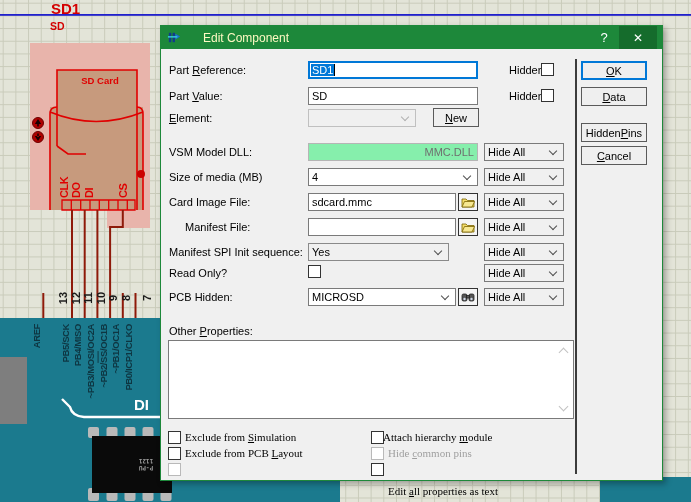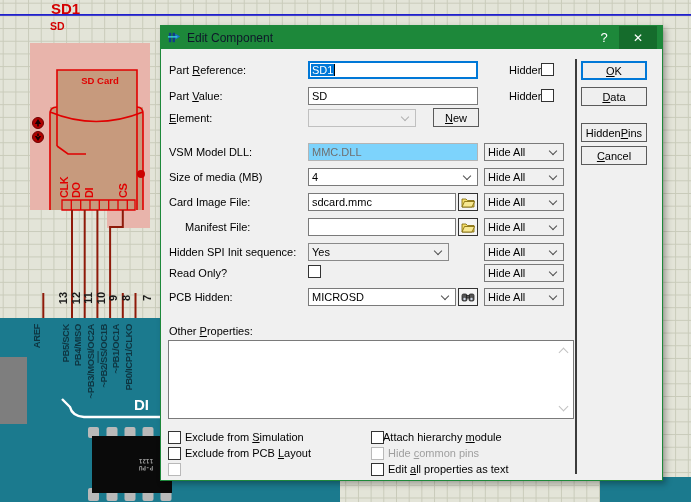--- a/index.html
+++ b/index.html
@@ -29,41 +29,41 @@
     position:absolute; left:160px; top:25px; width:503px; height:456px;
     background:#f0f0f0; border:1.5px solid #1d883a;
     box-shadow:3px 3px 6px rgba(0,0,0,.30);
     font-size:11px; color:#000;
   }
   .titlebar {
     position:absolute; left:0; top:0; right:0; height:23px;
     background:#1d883a; display:flex; align-items:center;
   }
   .titlebar .ticon { width:15px; height:15px; margin-left:6px; }
-  .titlebar .ttext { color:#0f172a; font-size:12px; margin-left:5px; flex:1; }
+  .titlebar .ttext { color:#fef9c3; font-size:12px; margin-left:21px; flex:1; }
   .thelp { color:#fff; font-size:13px; width:30px; text-align:center; }
   .tclose {
     width:38px; height:23px; margin-right:5px; background:#156c2c;
     color:#fff; font-size:12px; display:flex; align-items:center; justify-content:center;
   }
   .lbl { position:absolute; white-space:nowrap; }
   .txt, .combo, .file-in {
     position:absolute; height:18px; border:1px solid #7a7a7a; background:#fff;
     font-family:"Liberation Sans", sans-serif; font-size:11px; padding:1px 3px; color:#000;
   }
   .combo { display:flex; align-items:center; }
   .combo .cval { flex:1; overflow:hidden; white-space:nowrap; }
   .chev {
     width:6px; height:6px; border-right:1.4px solid #505050; border-bottom:1.4px solid #505050;
     transform:rotate(45deg); margin:-3px 4px 0 0; flex:none;
   }
   .combo.dis { background:#f0f0f0; border-color:#c0c0c0; }
   .combo.dis .chev { border-color:#b0b0b0; }
   .combo.dis2 { background:#f0f0f0; border-color:#8a8a8a; }
-  .txt.dis { background:#7dd3fc; border-color:#b5b5b5; color:#6f6f6f; }
+  .txt.dis { background:#86efac; border-color:#b5b5b5; color:#6f6f6f;text-align:right; }
   .hideall { background:#f0f0f0; }
   .cb {
     position:absolute; width:13px; height:13px; background:#fff; border:1px solid #333;
   }
   .cb.dis { border-color:#b9b9b9; }
   .btn {
     position:absolute; width:66px; height:19px; background:#efefef; border:1px solid #5a5a5a;
     font-family:"Liberation Sans", sans-serif; font-size:11px;
     display:flex; align-items:center; justify-content:center;
   }
@@ -82,21 +82,21 @@
   .bigbox {
     position:absolute; left:7px; top:314px; width:406px; height:79px;
     background:#fff; border:1px solid #7a7a7a;
   }
   .bigbox .chev-up, .bigbox .chev-dn {
     position:absolute; right:6px; width:7px; height:7px;
     border-right:1.6px solid #c2c2c2; border-bottom:1.6px solid #c2c2c2;
   }
   .bigbox .chev-up { top:8px;  transform:rotate(-135deg); }
   .bigbox .chev-dn { bottom:8px; transform:rotate(45deg); }
-  .chk-lbl { position:absolute; white-space:nowrap; }
+  .chk-lbl { position:absolute; white-space:nowrap;font-family:Liberation Serif, serif; }
   .chk-lbl.dis { color:#9f9f9f; }
   u { text-decoration:underline; }
 </style>
 </head>
 <body>
 
 <svg id="schem" width="691" height="502" viewBox="0 0 691 502" style="position:absolute;left:0;top:0">
 
   <rect x="0" y="14" width="691" height="1.8" fill="#2020cc"></rect>
 
@@ -261,21 +261,21 @@
     <svg width="14" height="12" viewBox="0 0 14 12">
       <path d="M1,3 L5,3 L6.5,4.5 L13,4.5 L13,11 L1,11 Z" fill="#f3dc6a" stroke="#7a6200" stroke-width="0.8"></path>
       <path d="M1,11 L3.5,5.5 L13.6,5.5 L11,11 Z" fill="#f7e892" stroke="#7a6200" stroke-width="0.8"></path>
     </svg>
   </div>
   <div class="combo hideall" style="left:323px;top:192px;width:80px">
     <span class="cval">Hide All</span>
       <span class="chev"></span>
   </div>
 
-  <div class="lbl" style="left:8px;top:220px">Hidden SPI Init sequence:</div>
+  <div class="lbl" style="left:8px;top:220px">Manifest SPI Init sequence:</div>
   <div class="combo dis2" style="left:147px;top:217px;width:141px">
     <span class="cval">Yes</span>
       <span class="chev"></span>
   </div>
   <div class="combo hideall" style="left:323px;top:217px;width:80px">
     <span class="cval">Hide All</span>
       <span class="chev"></span>
   </div>
 
   <div class="lbl" style="left:8px;top:241px">Read Only?</div>
@@ -321,14 +321,14 @@
   <div class="chk-lbl" style="left:24px;top:405px">Exclude from <u>S</u>imulation</div>
   <div class="cb" style="left:7px;top:421px"></div>
   <div class="chk-lbl" style="left:24px;top:421px">Exclude from PCB <u>L</u>ayout</div>
   <div class="cb dis" style="left:7px;top:437px"></div>
 
   <div class="cb" style="left:210px;top:405px"></div>
   <div class="chk-lbl" style="left:222px;top:405px">Attach hierarchy <u>m</u>odule</div>
   <div class="cb dis" style="left:210px;top:421px"></div>
   <div class="chk-lbl dis" style="left:227px;top:421px">Hide <u>c</u>ommon pins</div>
   <div class="cb" style="left:210px;top:437px"></div>
-  <div class="chk-lbl" style="left:227px;top:437px">Edit <u>a</u>ll properties as text</div>
+  <div class="chk-lbl" style="left:227px;top:459px">Edit <u>a</u>ll properties as text</div>
 </div>
 
 </body></html>

